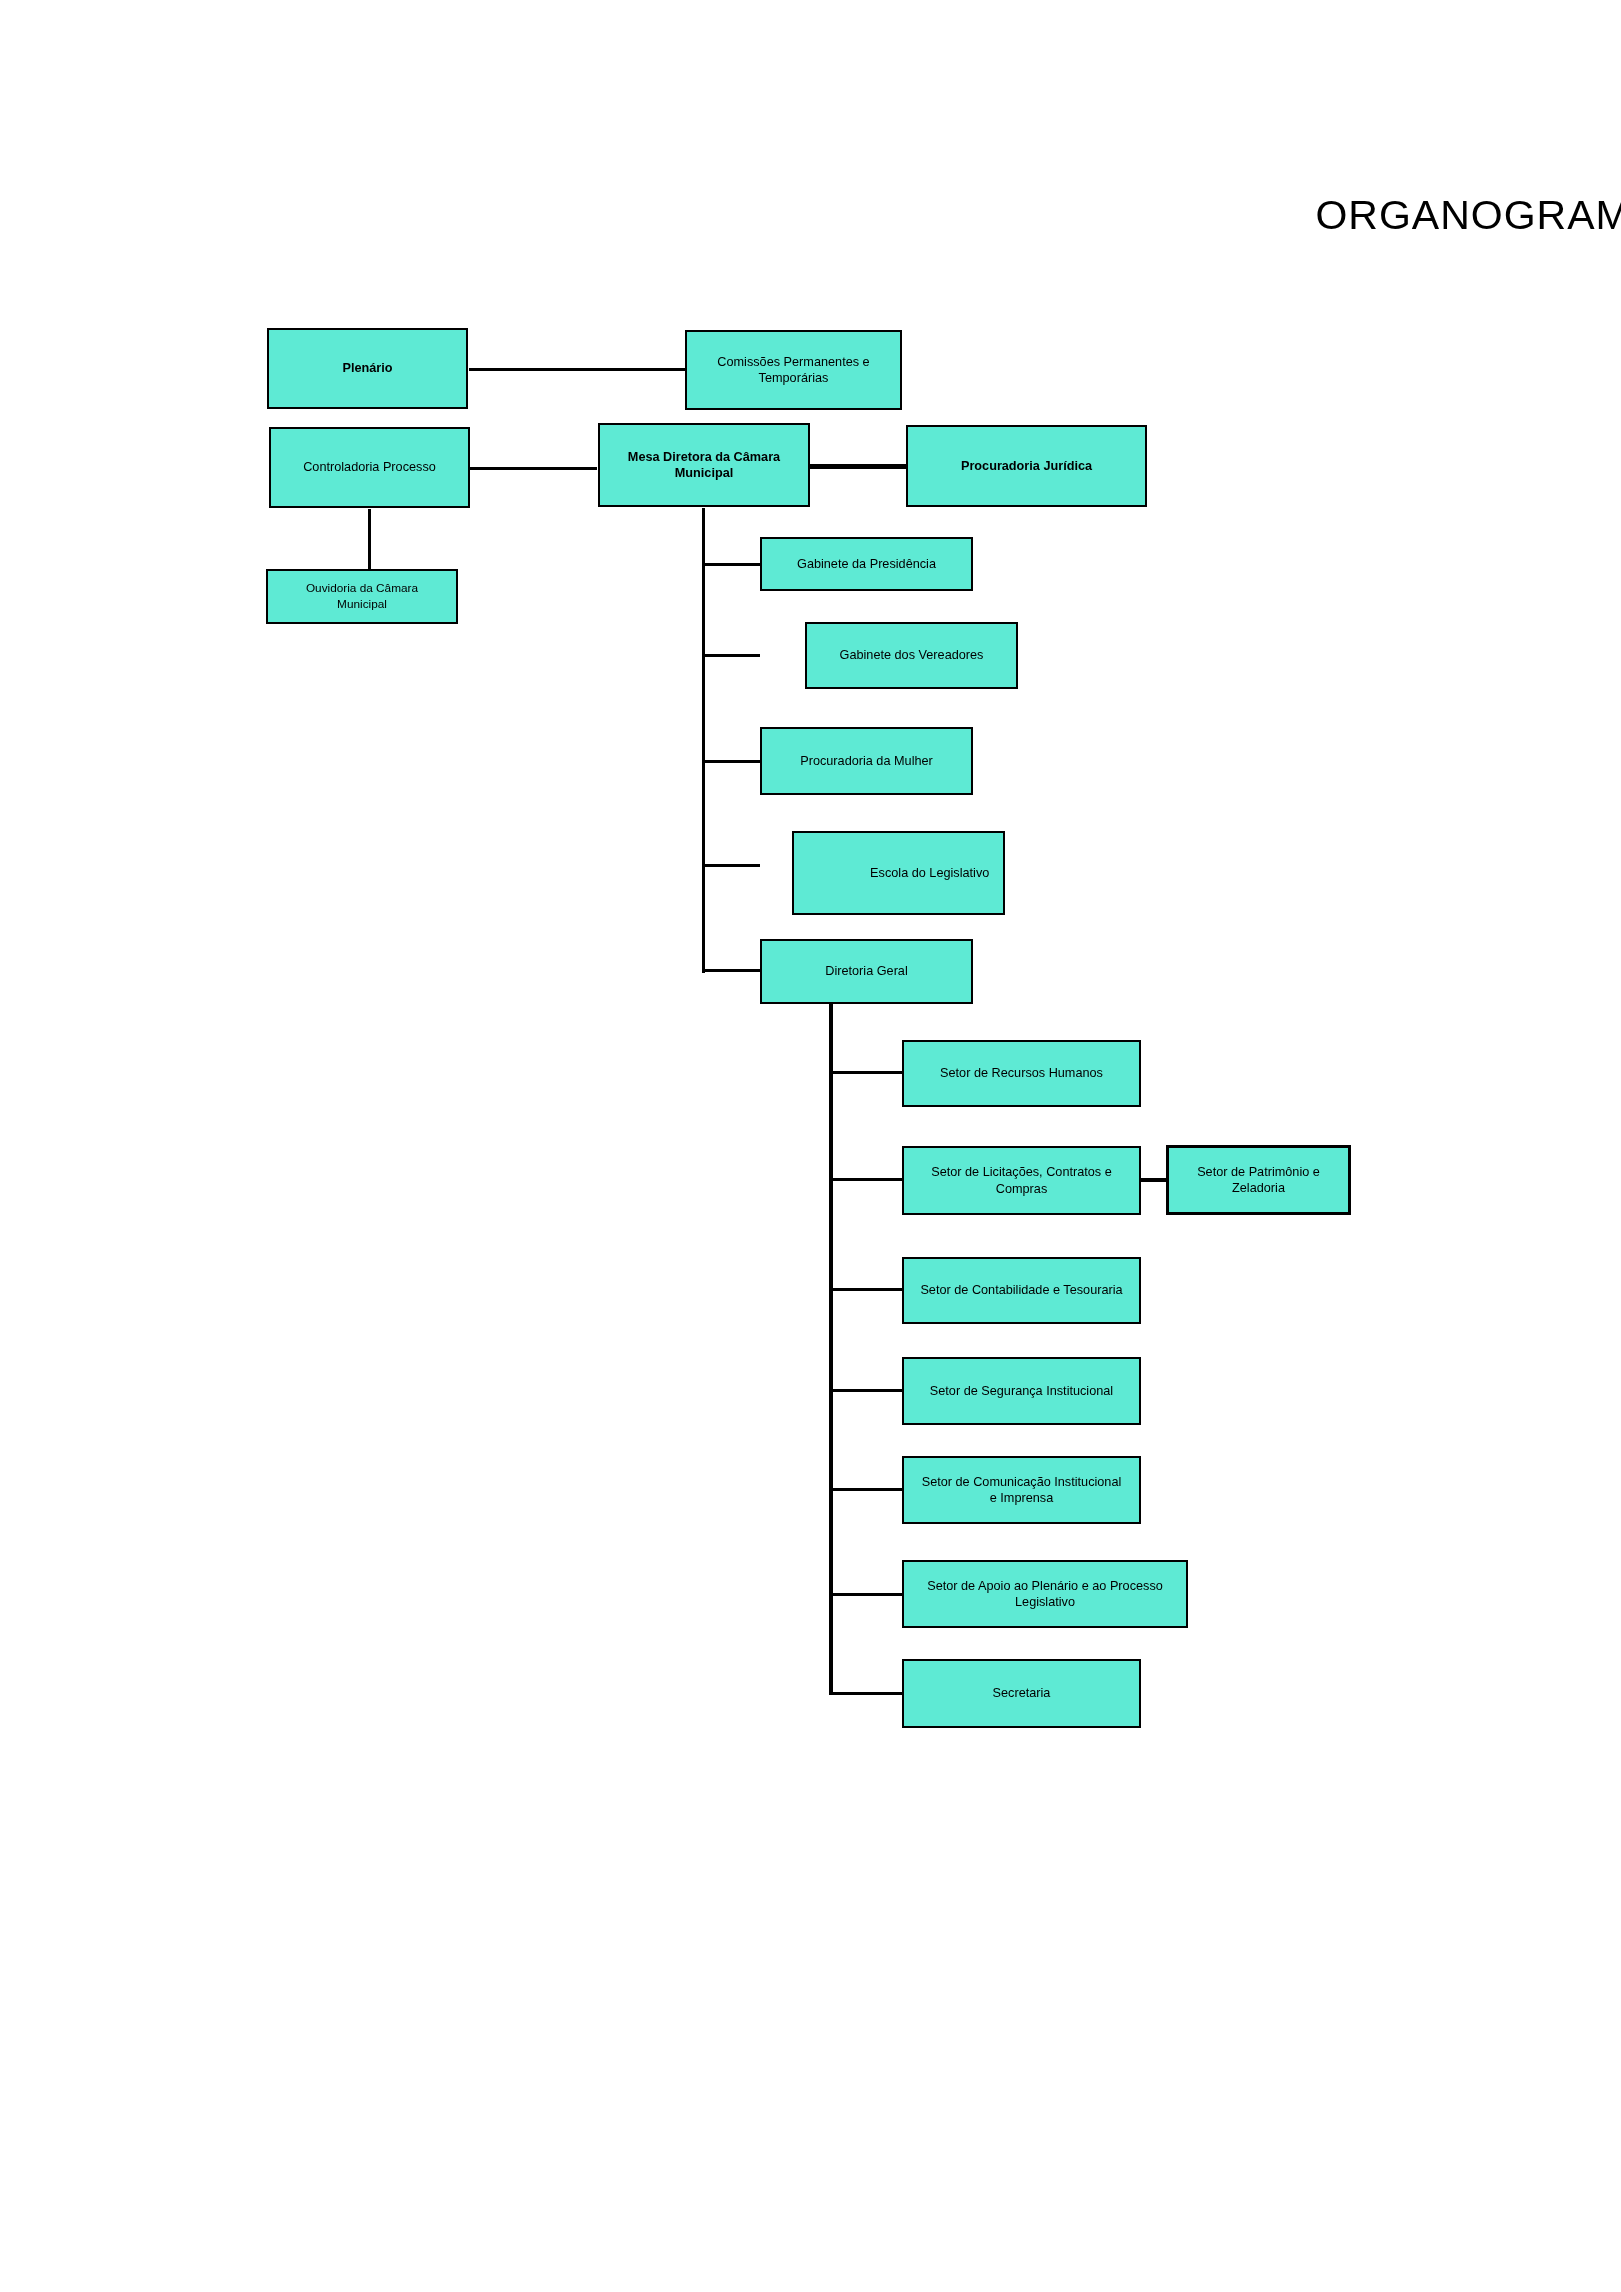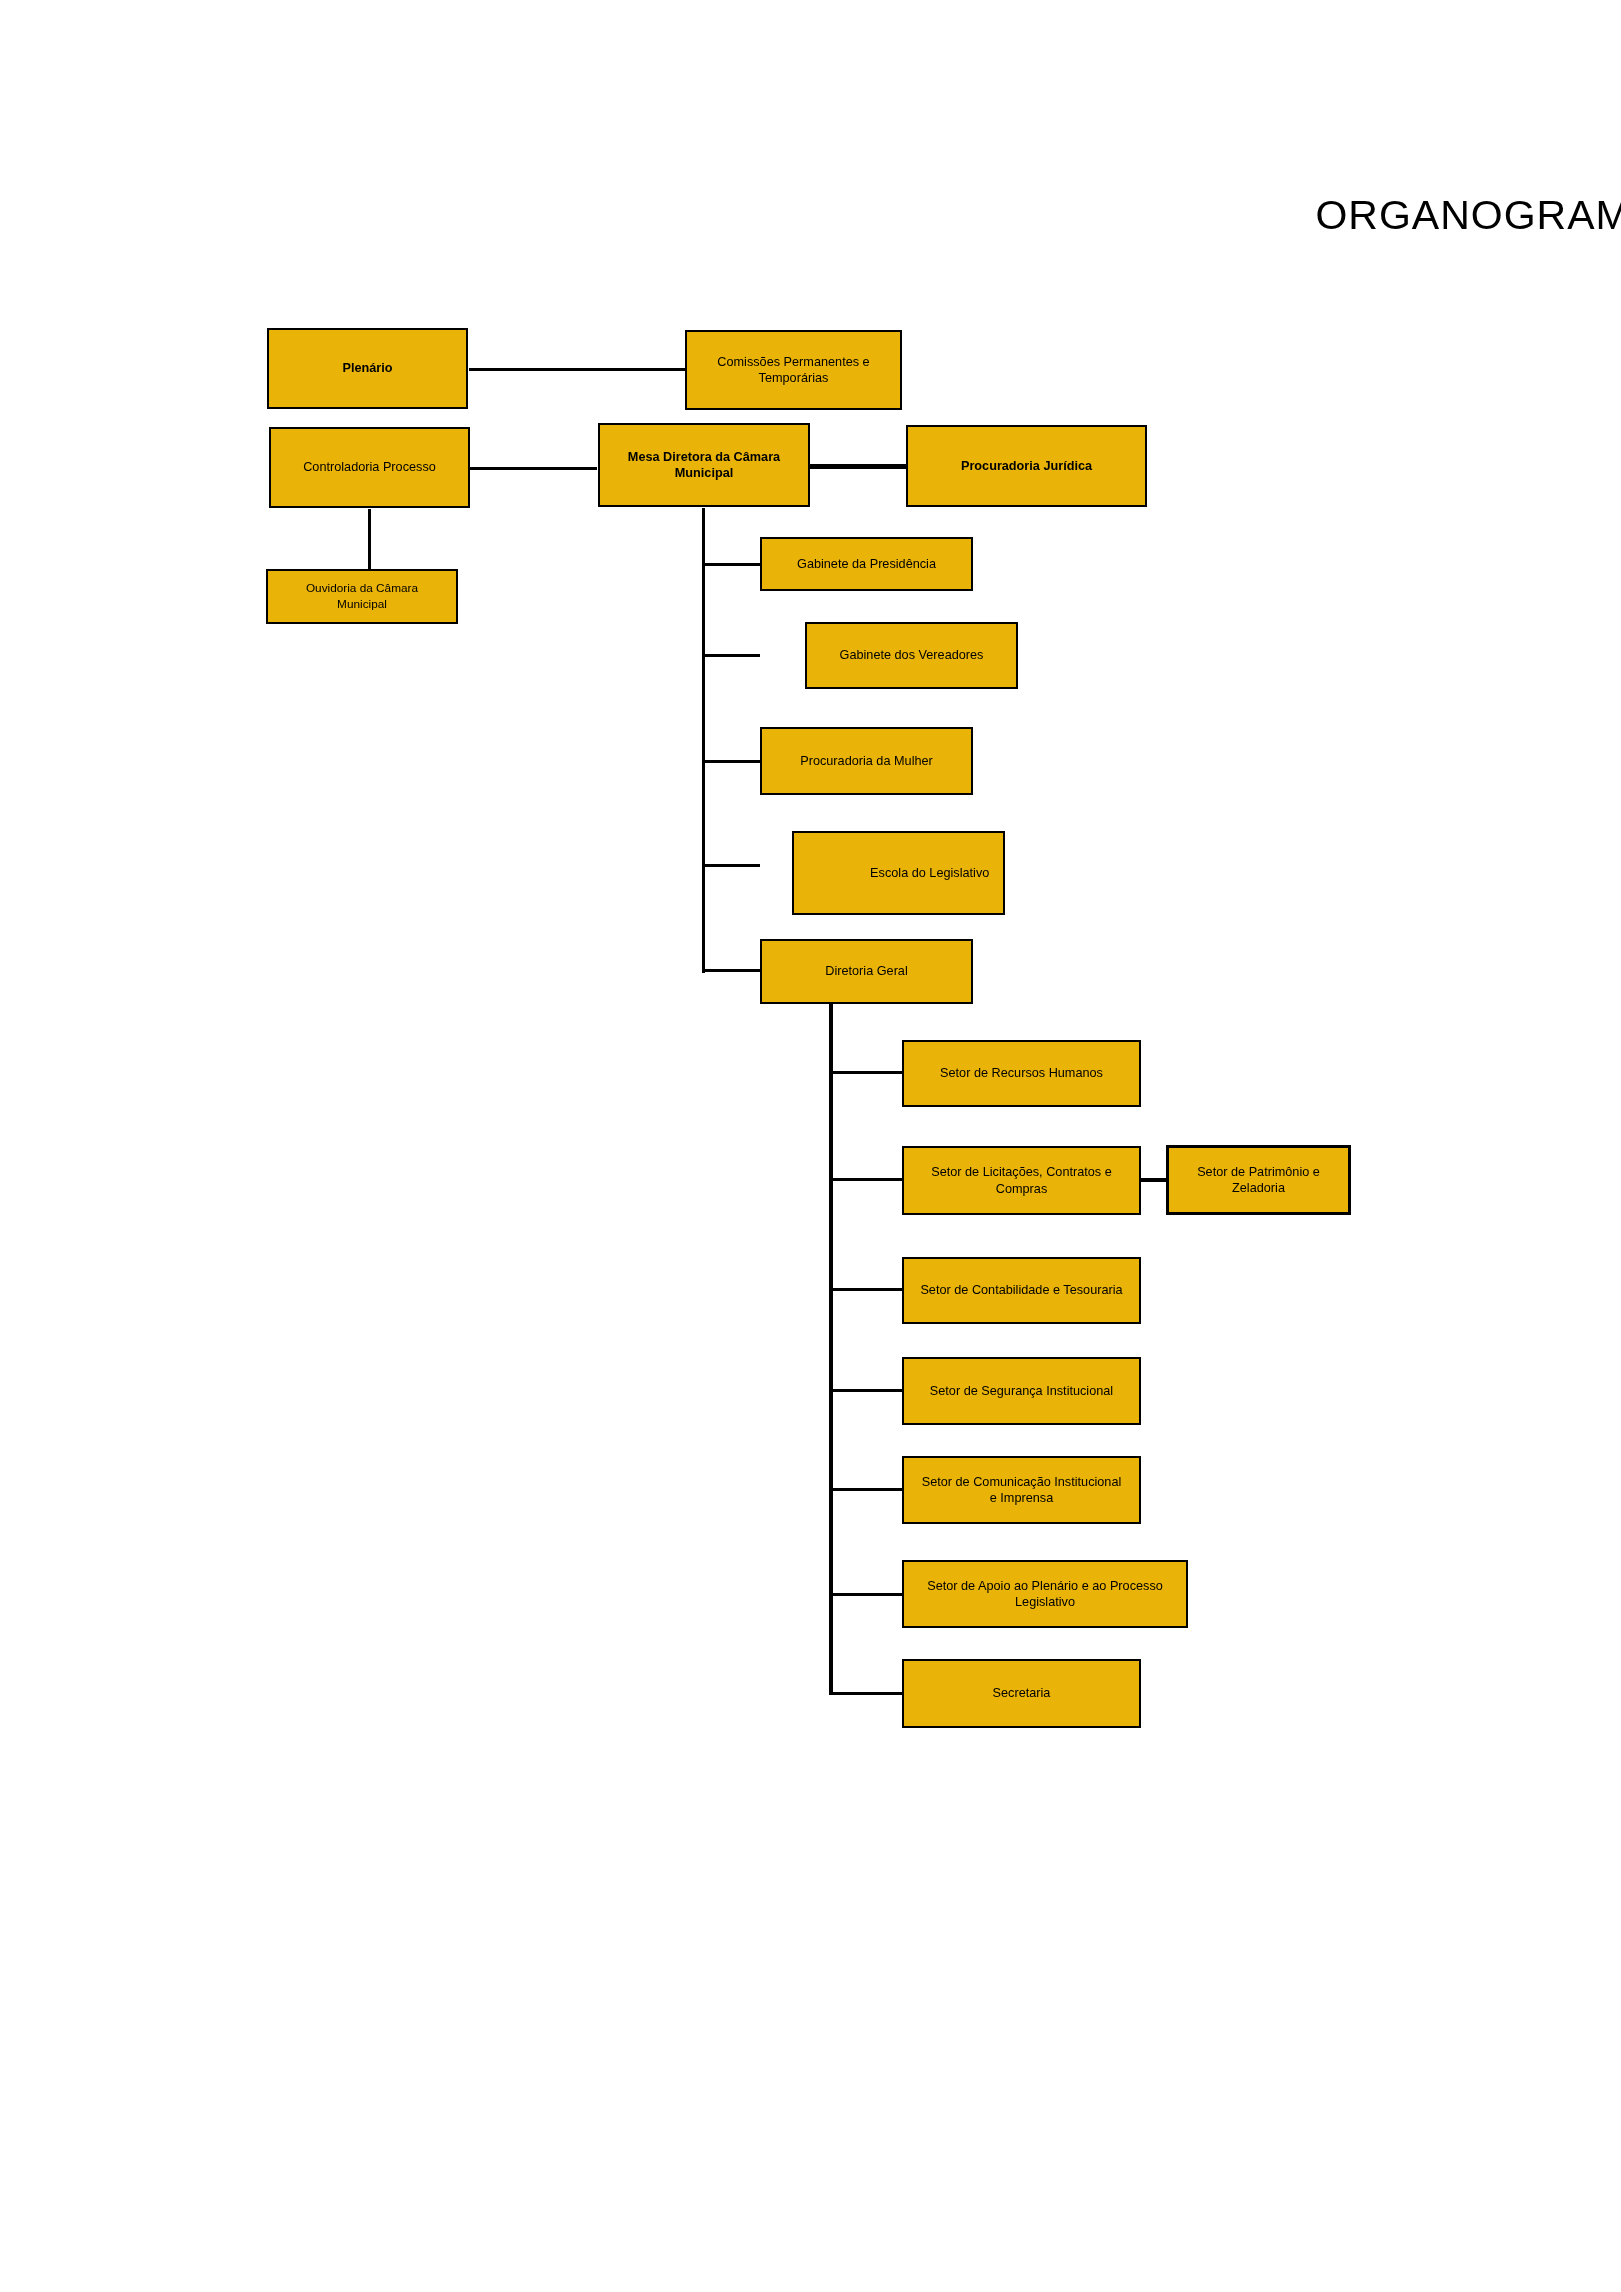--- a/index.html
+++ b/index.html
@@ -20,21 +20,21 @@
     text-align: right;
     font-size: 41px;
     font-weight: 400;
     letter-spacing: 1px;
     color: #000000;
     padding-left: 38px;
   }
   .node {
     position: absolute;
     box-sizing: border-box;
-    background: #eab308;
+    background: #5eead4;
     border: 2px solid #000000;
     display: flex;
     align-items: center;
     justify-content: center;
     text-align: center;
     font-size: 12.7px;
     line-height: 1.3;
     padding: 2px 13.7px;
   }
   .node.strong { border-width: 2.9px; font-weight: 700; }

